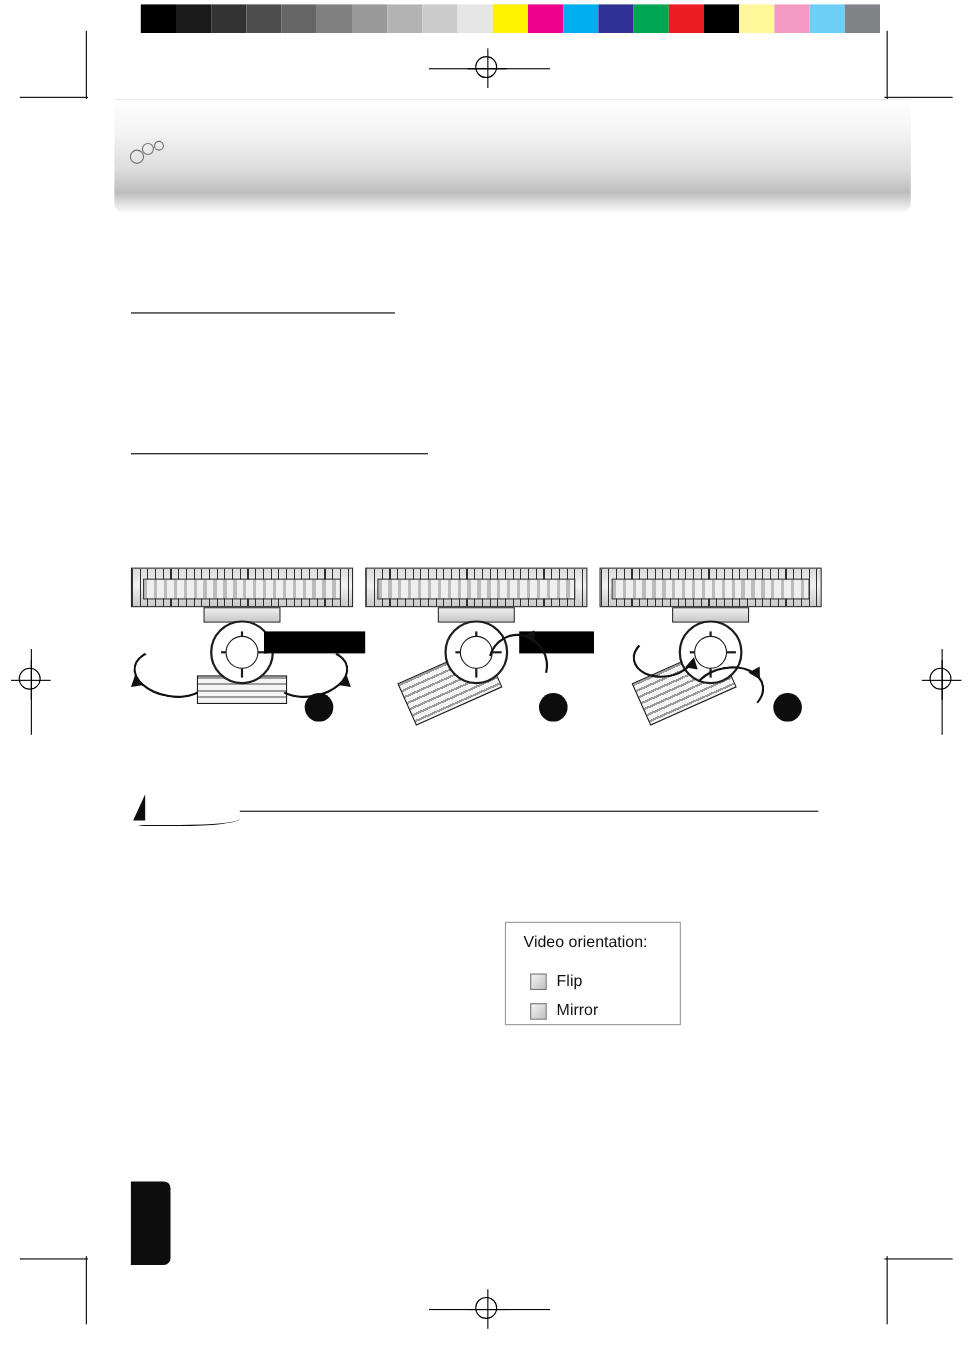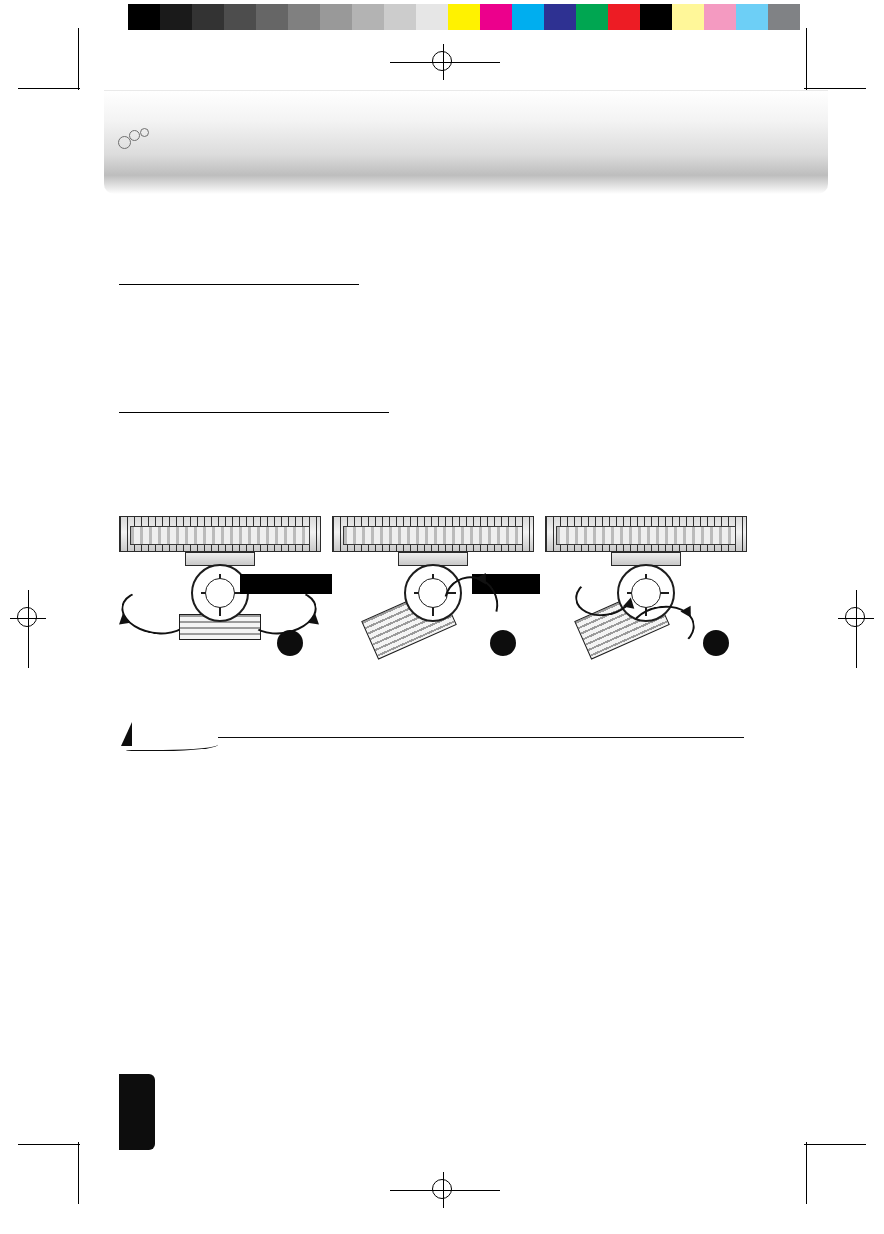--- a/index.html
+++ b/index.html
@@ -489,19 +489,32 @@
 
   </div>
 
   <div class="note-icon">
       <span class="quill"></span>
     </div>
   <div class="note-squiggle"></div>
   <div class="note-rule"></div>
   <div class="note-text"></div>
 
+  <div class="ui-box">
+    <div class="ui-title">Video orientation:</div>
+
+    <div class="ui-row r1">
+      <span class="ui-check"></span>
+      <span>Flip</span>
+    </div>
+
+    <div class="ui-row r2">
+      <span class="ui-check"></span>
+      <span>Mirror</span>
+    </div>
+  </div>
 
   <div class="caption-below"></div>
 
   <div class="page-tab"></div>
   <div class="page-num"></div>
 
 </div>
 
 </body></html>

